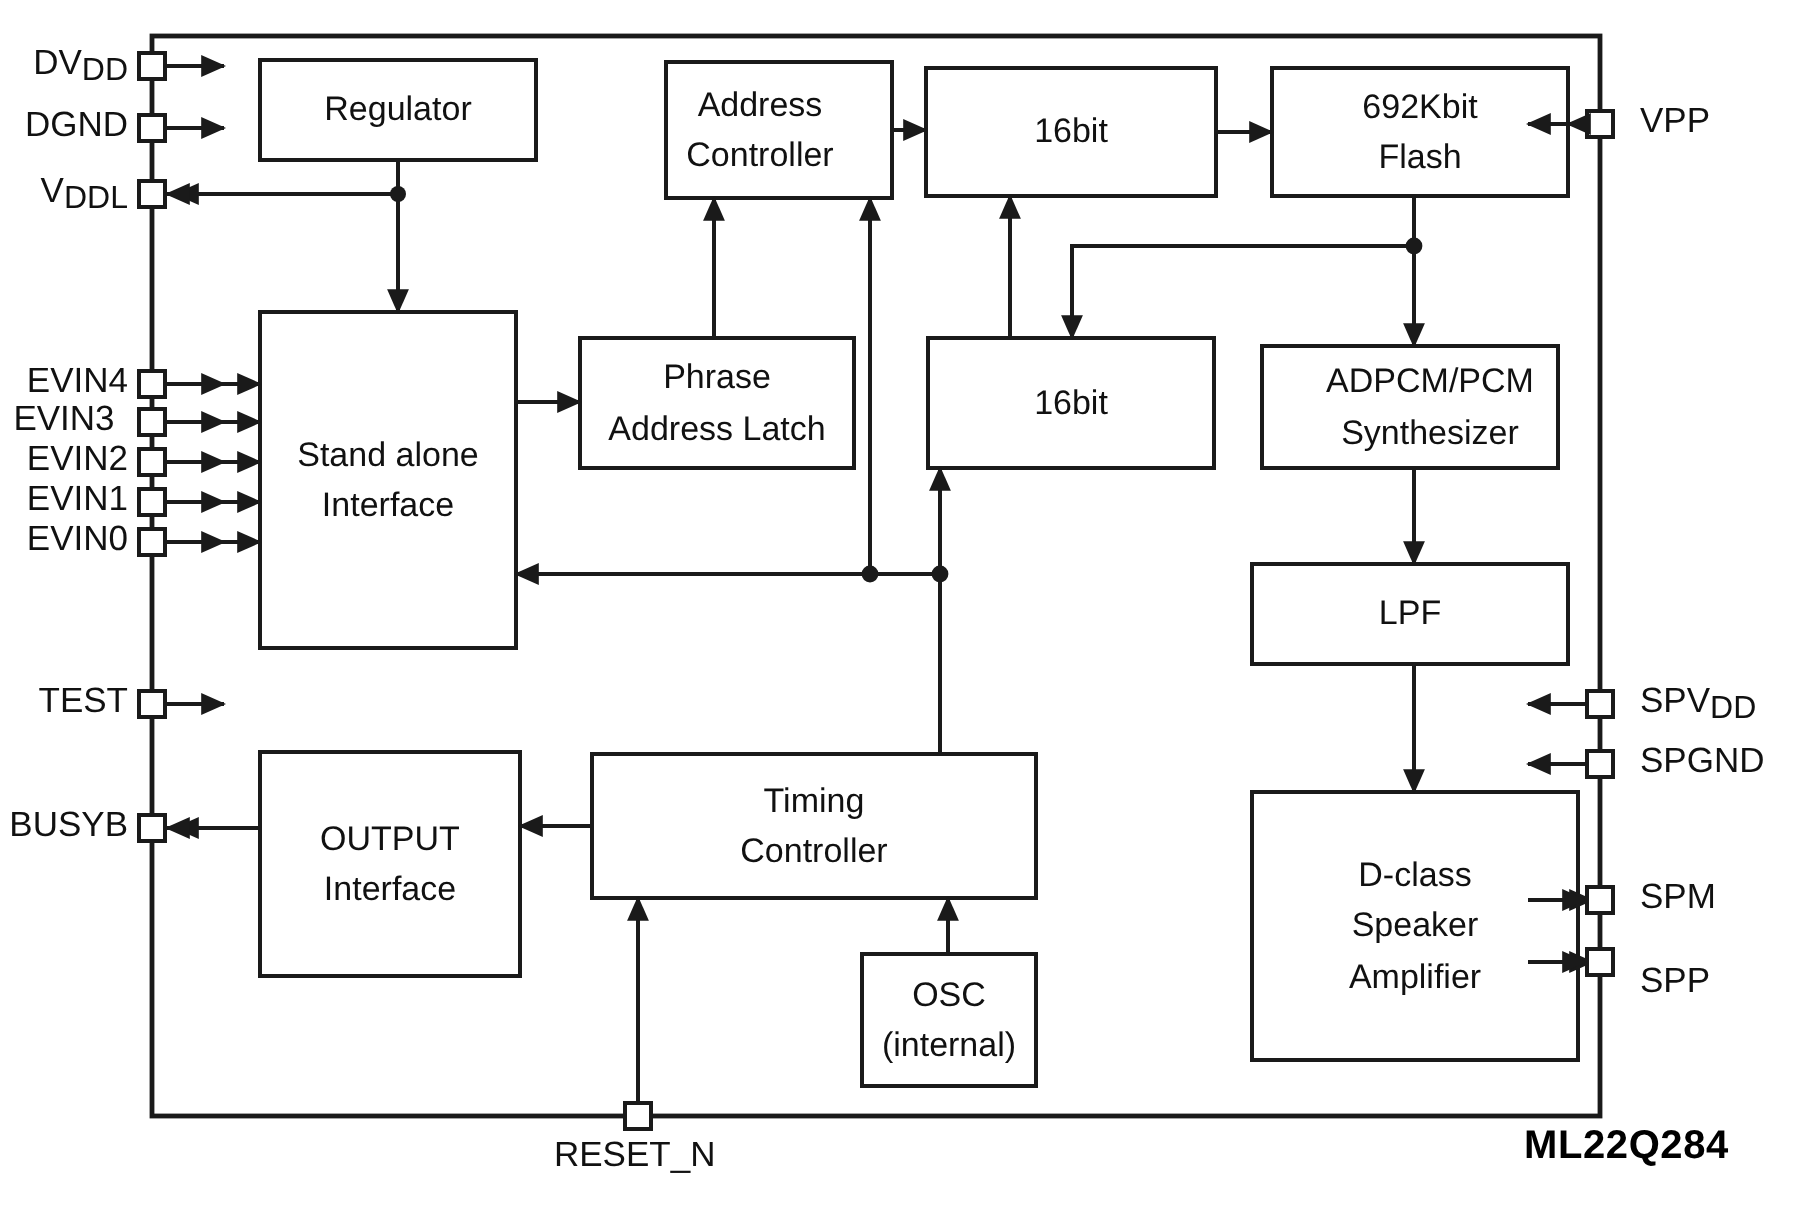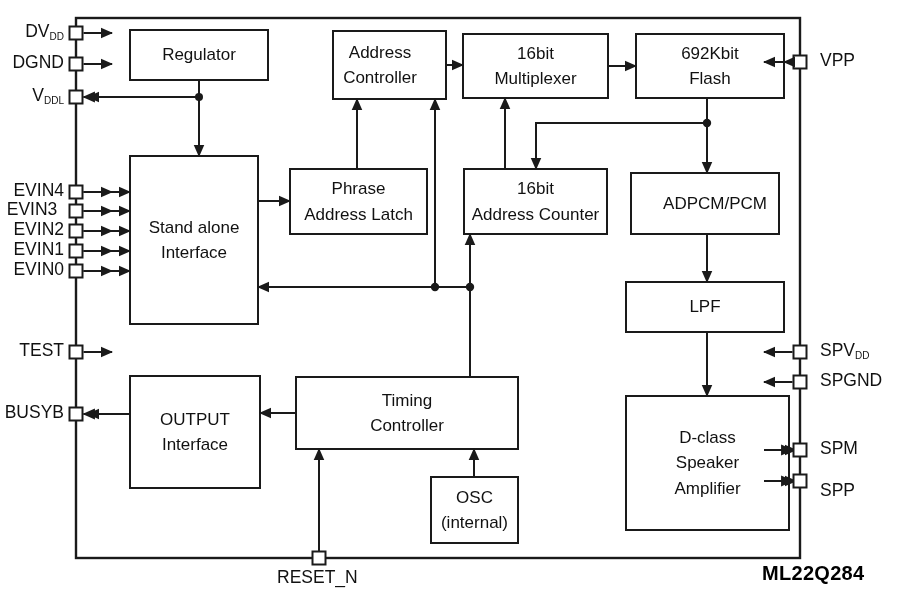--- a/index.html
+++ b/index.html
@@ -12,21 +12,21 @@
   #svgroot{position:absolute;left:0;top:0;width:900px;height:603px;}
 
   .lbl{
     position:absolute;
     font-size:17.5px;
     line-height:1.05;
     white-space:nowrap;
     color:#111;
   }
   .pinlbl{font-size:17.5px;}
-  .pinlbl .sub{font-size:10px;vertical-align:baseline;position:relative;top:3px;}
+  .pinlbl .sub{font-size:16px;vertical-align:baseline;position:relative;top:3px;}
   .blocktext{
     position:absolute;
     display:flex;flex-direction:column;
     align-items:center;justify-content:center;
     text-align:center;
     font-size:17px;
     line-height:1.5;
     color:#111;
     pointer-events:none;
   }
@@ -162,40 +162,39 @@
   <div id="labels-layer">
       <div class="blocktext" style="left: 130px; top: 30px; width: 138px; height: 50px;">
         <span>Regulator</span>
       </div>
       <div class="blocktext" style="left: 333px; top: 31px; width: 94px; height: 68px; text-align: right;">
         <span>Address</span>
         <span>Controller</span>
       </div>
       <div class="blocktext" style="left: 463px; top: 34px; width: 145px; height: 64px;">
         <span>16bit</span>
-        <span>Multiplexer</span>
       </div>
       <div class="blocktext" style="left: 636px; top: 34px; width: 148px; height: 64px;">
         <span>692Kbit</span>
         <span>Flash</span>
       </div>
       <div class="blocktext" style="left: 130px; top: 156px; width: 128px; height: 168px;">
         <span>Stand alone</span>
         <span>Interface</span>
       </div>
       <div class="blocktext" style="left: 290px; top: 169px; width: 137px; height: 65px;">
         <span>Phrase</span>
         <span>Address Latch</span>
       </div>
       <div class="blocktext" style="left: 464px; top: 169px; width: 143px; height: 65px;">
         <span>16bit</span>
-        <span>Address Counter</span>
       </div>
       <div class="blocktext" style="left: 631px; top: 173px; width: 168px; height: 61px;">
         <span>ADPCM/PCM</span>
+        <span>Synthesizer</span>
       </div>
       <div class="blocktext" style="left: 626px; top: 282px; width: 158px; height: 50px;">
         <span>LPF</span>
       </div>
       <div class="blocktext" style="left: 130px; top: 376px; width: 130px; height: 112px;">
         <span>OUTPUT</span>
         <span>Interface</span>
       </div>
       <div class="blocktext" style="left: 296px; top: 377px; width: 222px; height: 72px;">
         <span>Timing</span>

